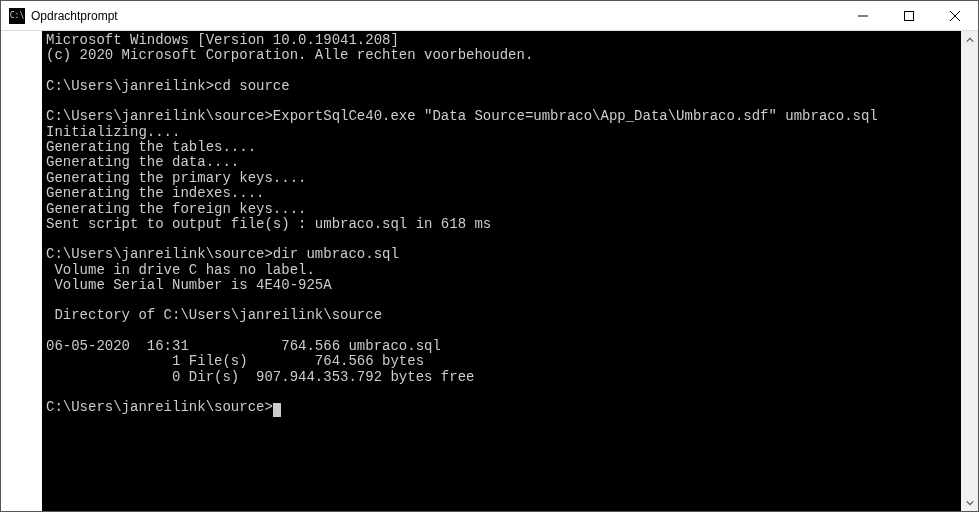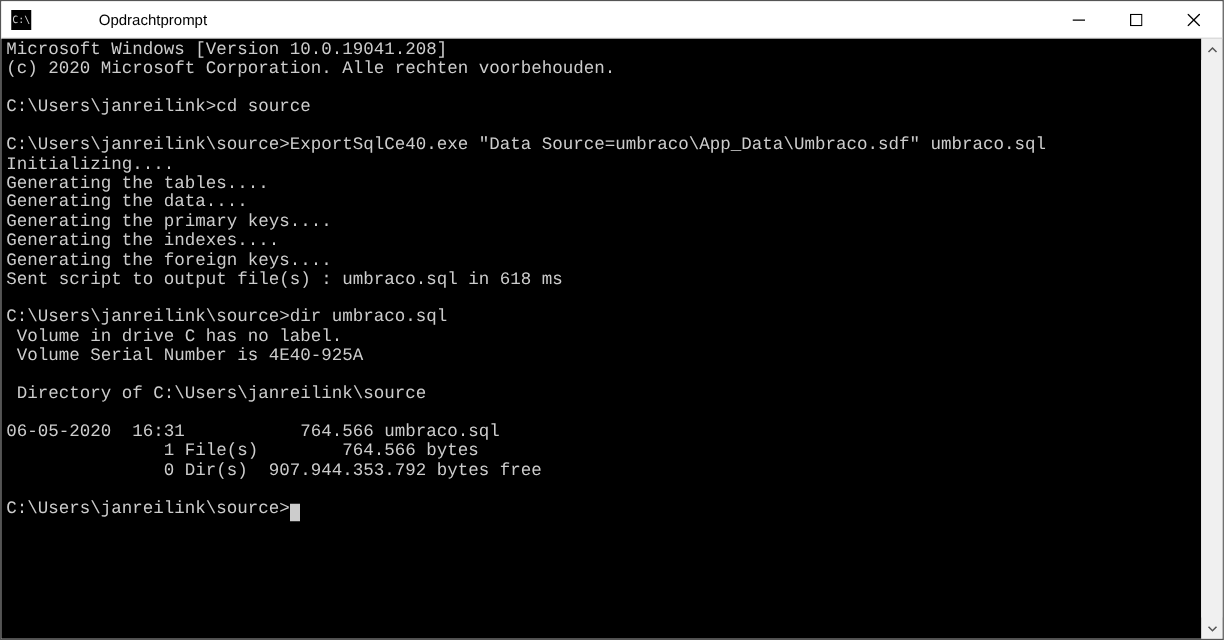--- a/index.html
+++ b/index.html
@@ -27,40 +27,40 @@
       align-items: center;
       justify-content: center;
       font-size: 8px;
       color: #ccc;
       font-family: Consolas, monospace;
     }
     .titlebar-title {
       font-size: 12px;
       color: #000;
       flex: 1;
-      margin-left: 48px;
     }
     .win-controls { display: flex; height: 100%; }
     .win-btn {
       width: 46px;
       height: 100%;
       display: flex;
       align-items: center;
       justify-content: center;
       font-size: 10px;
       color: #000;
       cursor: pointer;
     }
     .win-btn svg { width: 10px; height: 10px; }
 
     .terminal-wrap {
       position: relative;
       height: calc(100% - 30px);
-      background: #a3a3a3;
+      background: #fdba74;
       display: flex;
+      margin-left: 41px;
     }
     .terminal {
       flex: 1;
       background: #000;
       color: #ccc;
       font-family: Consolas, "Courier New", monospace;
       font-size: 14px;
       line-height: 1.1;
       padding: 2px 4px;
       white-space: pre;

